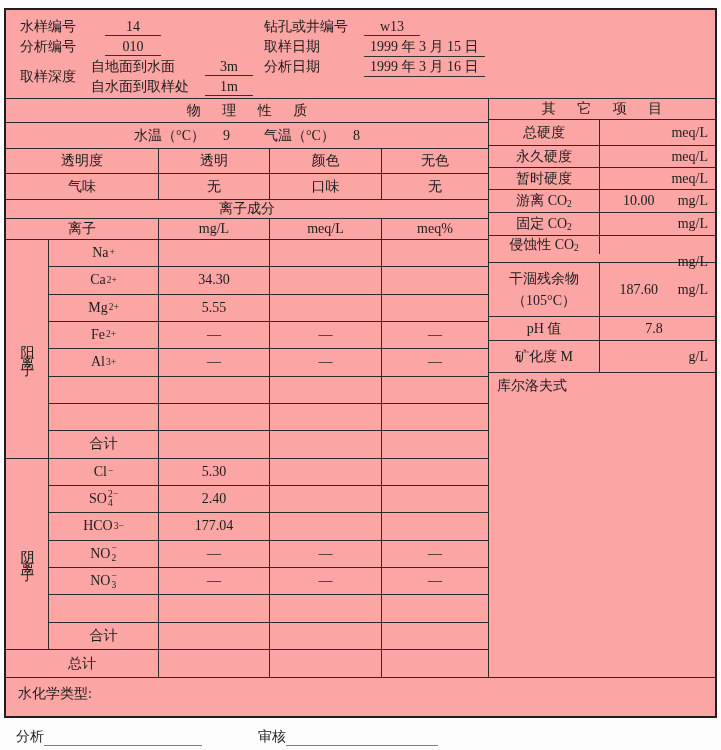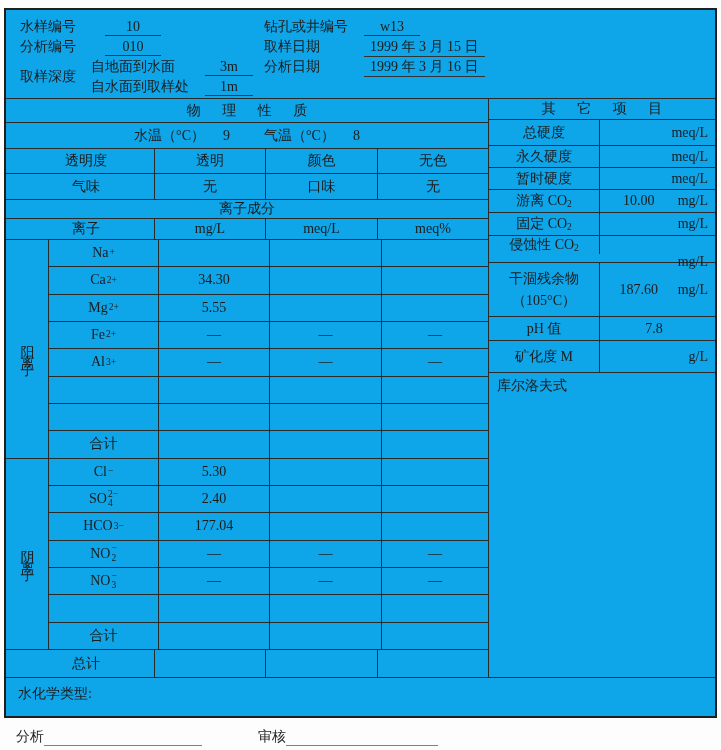--- a/index.html
+++ b/index.html
@@ -4,21 +4,21 @@
 <style>
   html,body{margin:0;padding:0;}
   body{
     width:721px;height:750px;overflow:hidden;background:#fdfdfd;
     font-family:"Liberation Serif","DejaVu Serif",serif;
     color:#1c1c1c;font-size:14px;
   }
   .sheet{
     box-sizing:border-box;
     margin:8px 0 0 4px;width:713px;height:710px;
-    border:2px solid #1f1f1f;background:#0ea5e9;
+    border:2px solid #1f1f1f;background:#fca5a5;
     display:flex;flex-direction:column;
   }
   
   .head{box-sizing:border-box;height:89px;border-bottom:1px solid #2b2b2b;
         display:flex;padding-top:7px;}
   .head-left{width:258px;}
   .head-right{flex:1;}
   .hrow{height:20px;display:flex;align-items:center;}
   .hlabel{display:inline-block;padding-left:14px;width:71px;flex:none;}
   .hval{display:inline-block;border-bottom:1px solid #333;text-align:center;
@@ -34,21 +34,21 @@
   
   .main{height:578px;display:flex;}
   .left-sec{width:482px;flex:none;display:flex;flex-direction:column;}
   .right-sec{flex:1;border-left:1px solid #2b2b2b;display:flex;flex-direction:column;}
   .row{display:flex;border-bottom:1px solid #2b2b2b;box-sizing:border-box;flex:none;}
   .c{box-sizing:border-box;border-right:1px solid #2b2b2b;display:flex;
      align-items:center;justify-content:center;}
   .c.last{border-right:none;}
   .title-row{align-items:center;justify-content:center;display:flex;
              letter-spacing:9px;text-indent:9px;}
-  .w1{width:137px;flex:none;margin-left:12px;}
+  .w1{width:153px;flex:none;}
   .w2{width:111px;flex:none;}
   .w3{width:112px;flex:none;}
   .w4{flex:1;}
   
   .ion-sec{display:flex;box-sizing:border-box;border-bottom:1px solid #2b2b2b;}
   .flex8{flex:8;}
   .flex7{flex:7;}
   .vcell{width:43px;flex:none;border-right:1px solid #2b2b2b;display:flex;
          align-items:center;justify-content:center;box-sizing:border-box;}
   .vtext{writing-mode:vertical-rl;text-orientation:upright;letter-spacing:9px;}
@@ -85,21 +85,21 @@
 </style>
 </head>
 <body>
 
 <div class="sheet">
 
   <div class="head">
     <div class="head-left">
       <div class="hrow">
         <span class="hlabel">水样编号</span>
-        <span class="hval">10</span>
+        <span class="hval">14</span>
       </div>
       <div class="hrow">
         <span class="hlabel">分析编号</span>
         <span class="hval">010</span>
       </div>
       <div class="depth-wrap">
         <span class="hlabel">取样深度</span>
         <span class="depth-col">
           <span class="hrow">
             <span class="dsub">自地面到水面</span>

